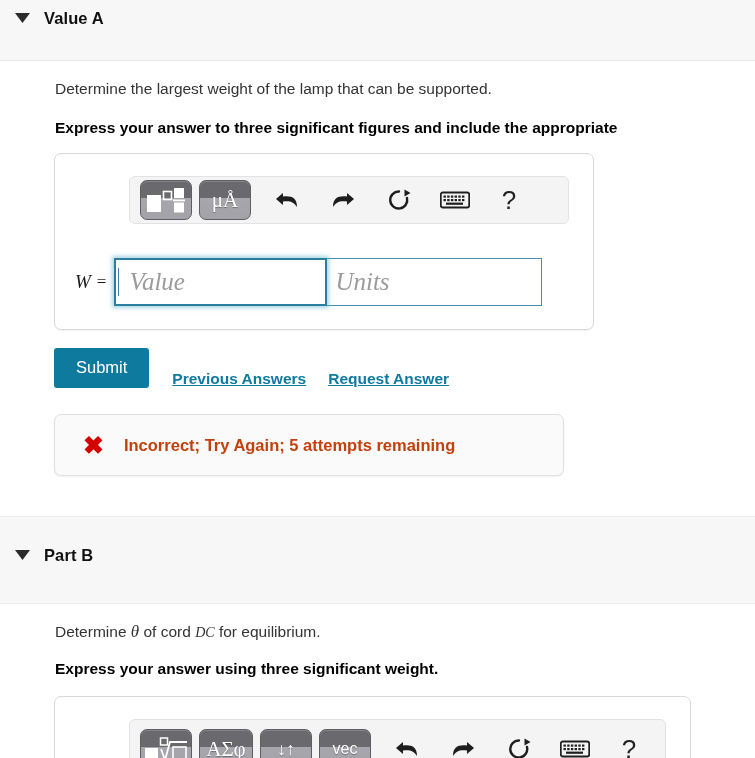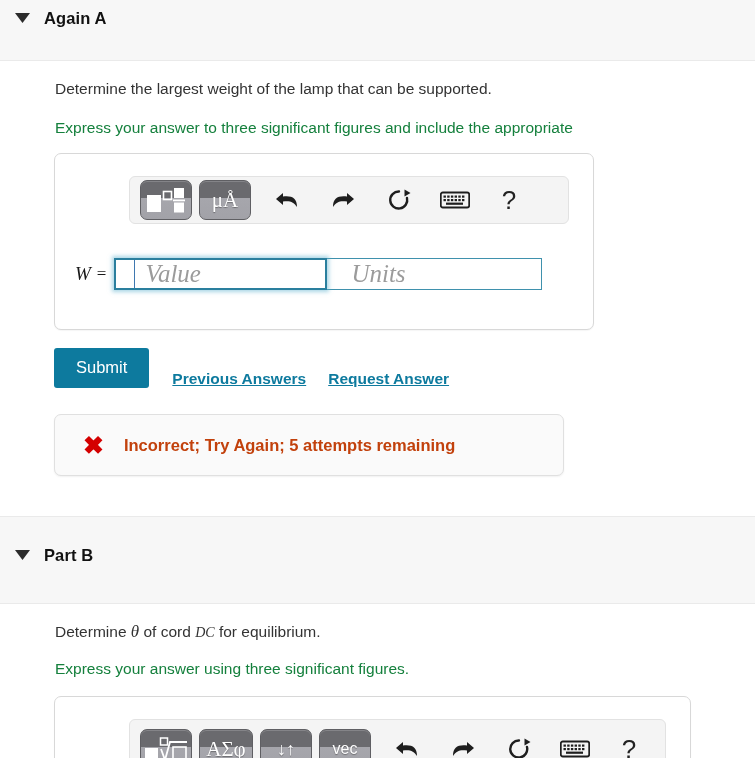--- a/index.html
+++ b/index.html
@@ -33,21 +33,21 @@
   .part-title {
     font-size: 16.5px; font-weight: bold; color: #111;
     letter-spacing: .1px;
   }
 
   
   .q-text {
     position: absolute; left: 55px;
     font-size: 15.5px; color: #333; white-space: nowrap;
   }
-  .q-text.bold { font-weight: normal; color: #15803d; }
+  .q-text.bold { font-weight: bold; color: #000000; }
   .mathit {
     font-family: "Liberation Serif", serif;
     font-style: italic; font-size: 17px; color: #333;
   }
   .mathit.big { font-size: 14px; }
 
   
   .answer-box {
     position: absolute;
     background: #fff;
@@ -94,25 +94,25 @@
 
   
   .input-row { position: absolute; display: flex; align-items: center; }
   .var-label {
     font-family: "Liberation Serif", serif;
     font-style: italic; font-size: 19px; color: #1a1a1a;
     margin-right: 6px;
   }
   .eq { font-family: "Liberation Serif", serif; font-size: 17px; color: #1a1a1a; margin-right: 8px;}
   .field {
-    height: 32px;
+    height: 48px;
     border: 1px solid #3f91ad;
     background: #fff;
     display: flex; align-items: center;
-    padding-left: 24px;
+    padding-left: 8px;
   }
   .field.focused {
     border: 2px solid #2a7f9e;
     box-shadow: 0 0 4px 2px rgba(101,181,207,.55);
     position: relative; z-index: 2;
   }
   .field .ph {
     font-family: "Liberation Serif", serif;
     font-style: italic; font-size: 25px; color: #9b9b9b;
   }
@@ -153,21 +153,21 @@
 
 <div class="page">
 
   <div class="part-band" style="top:-1px; height:62px;">
     <div class="part-head-row" style="top:0;">
       <div class="caret">
         <svg width="15" height="10" viewBox="0 0 15 10" aria-hidden="true">
           <polygon points="0,0 15,0 7.5,10" fill="#2b2b2b"></polygon>
         </svg>
       </div>
-      <div class="part-title">Again A</div>
+      <div class="part-title">Value A</div>
     </div>
   </div>
 
   <div class="q-text" style="top:80px;">Determine the largest weight of the lamp that can be supported.</div>
   <div class="q-text bold" style="top:119px;">Express your answer to three significant figures and include the appropriate</div>
 
   <div class="answer-box" style="left:54px; top:153px; width:540px; height:177px;">
 
     <div class="toolbar" style="left:74px; top:22px; width:440px; height:48px;">
 
@@ -257,21 +257,21 @@
           <polygon points="0,0 15,0 7.5,10" fill="#2b2b2b"></polygon>
         </svg>
       </div>
       <div class="part-title">Part B</div>
     </div>
   </div>
 
   <div class="q-text" style="top:622px;">
     <span>Determine </span><span class="mathit">θ</span><span> of cord </span><span class="mathit big">DC</span><span> for equilibrium.</span>
   </div>
-  <div class="q-text bold" style="top:660px;">Express your answer using three significant figures.</div>
+  <div class="q-text bold" style="top:660px;">Express your answer using three significant weight.</div>
 
   <div class="answer-box" style="left:54px; top:696px; width:637px; height:180px;">
 
     <div class="toolbar" style="left:74px; top:22px; width:537px; height:60px;">
 
       <div class="tbtn">
         <svg width="44" height="26" viewBox="0 0 44 26" aria-hidden="true">
           <rect x="1" y="12" width="13" height="13" fill="#fff"></rect>
           <rect x="16.5" y="2" width="7" height="7" fill="none" stroke="#fff" stroke-width="1.5"></rect>
           <path d="M17 13 L21 24 L26 6 L43 6" fill="none" stroke="#fff" stroke-width="1.8"></path>

